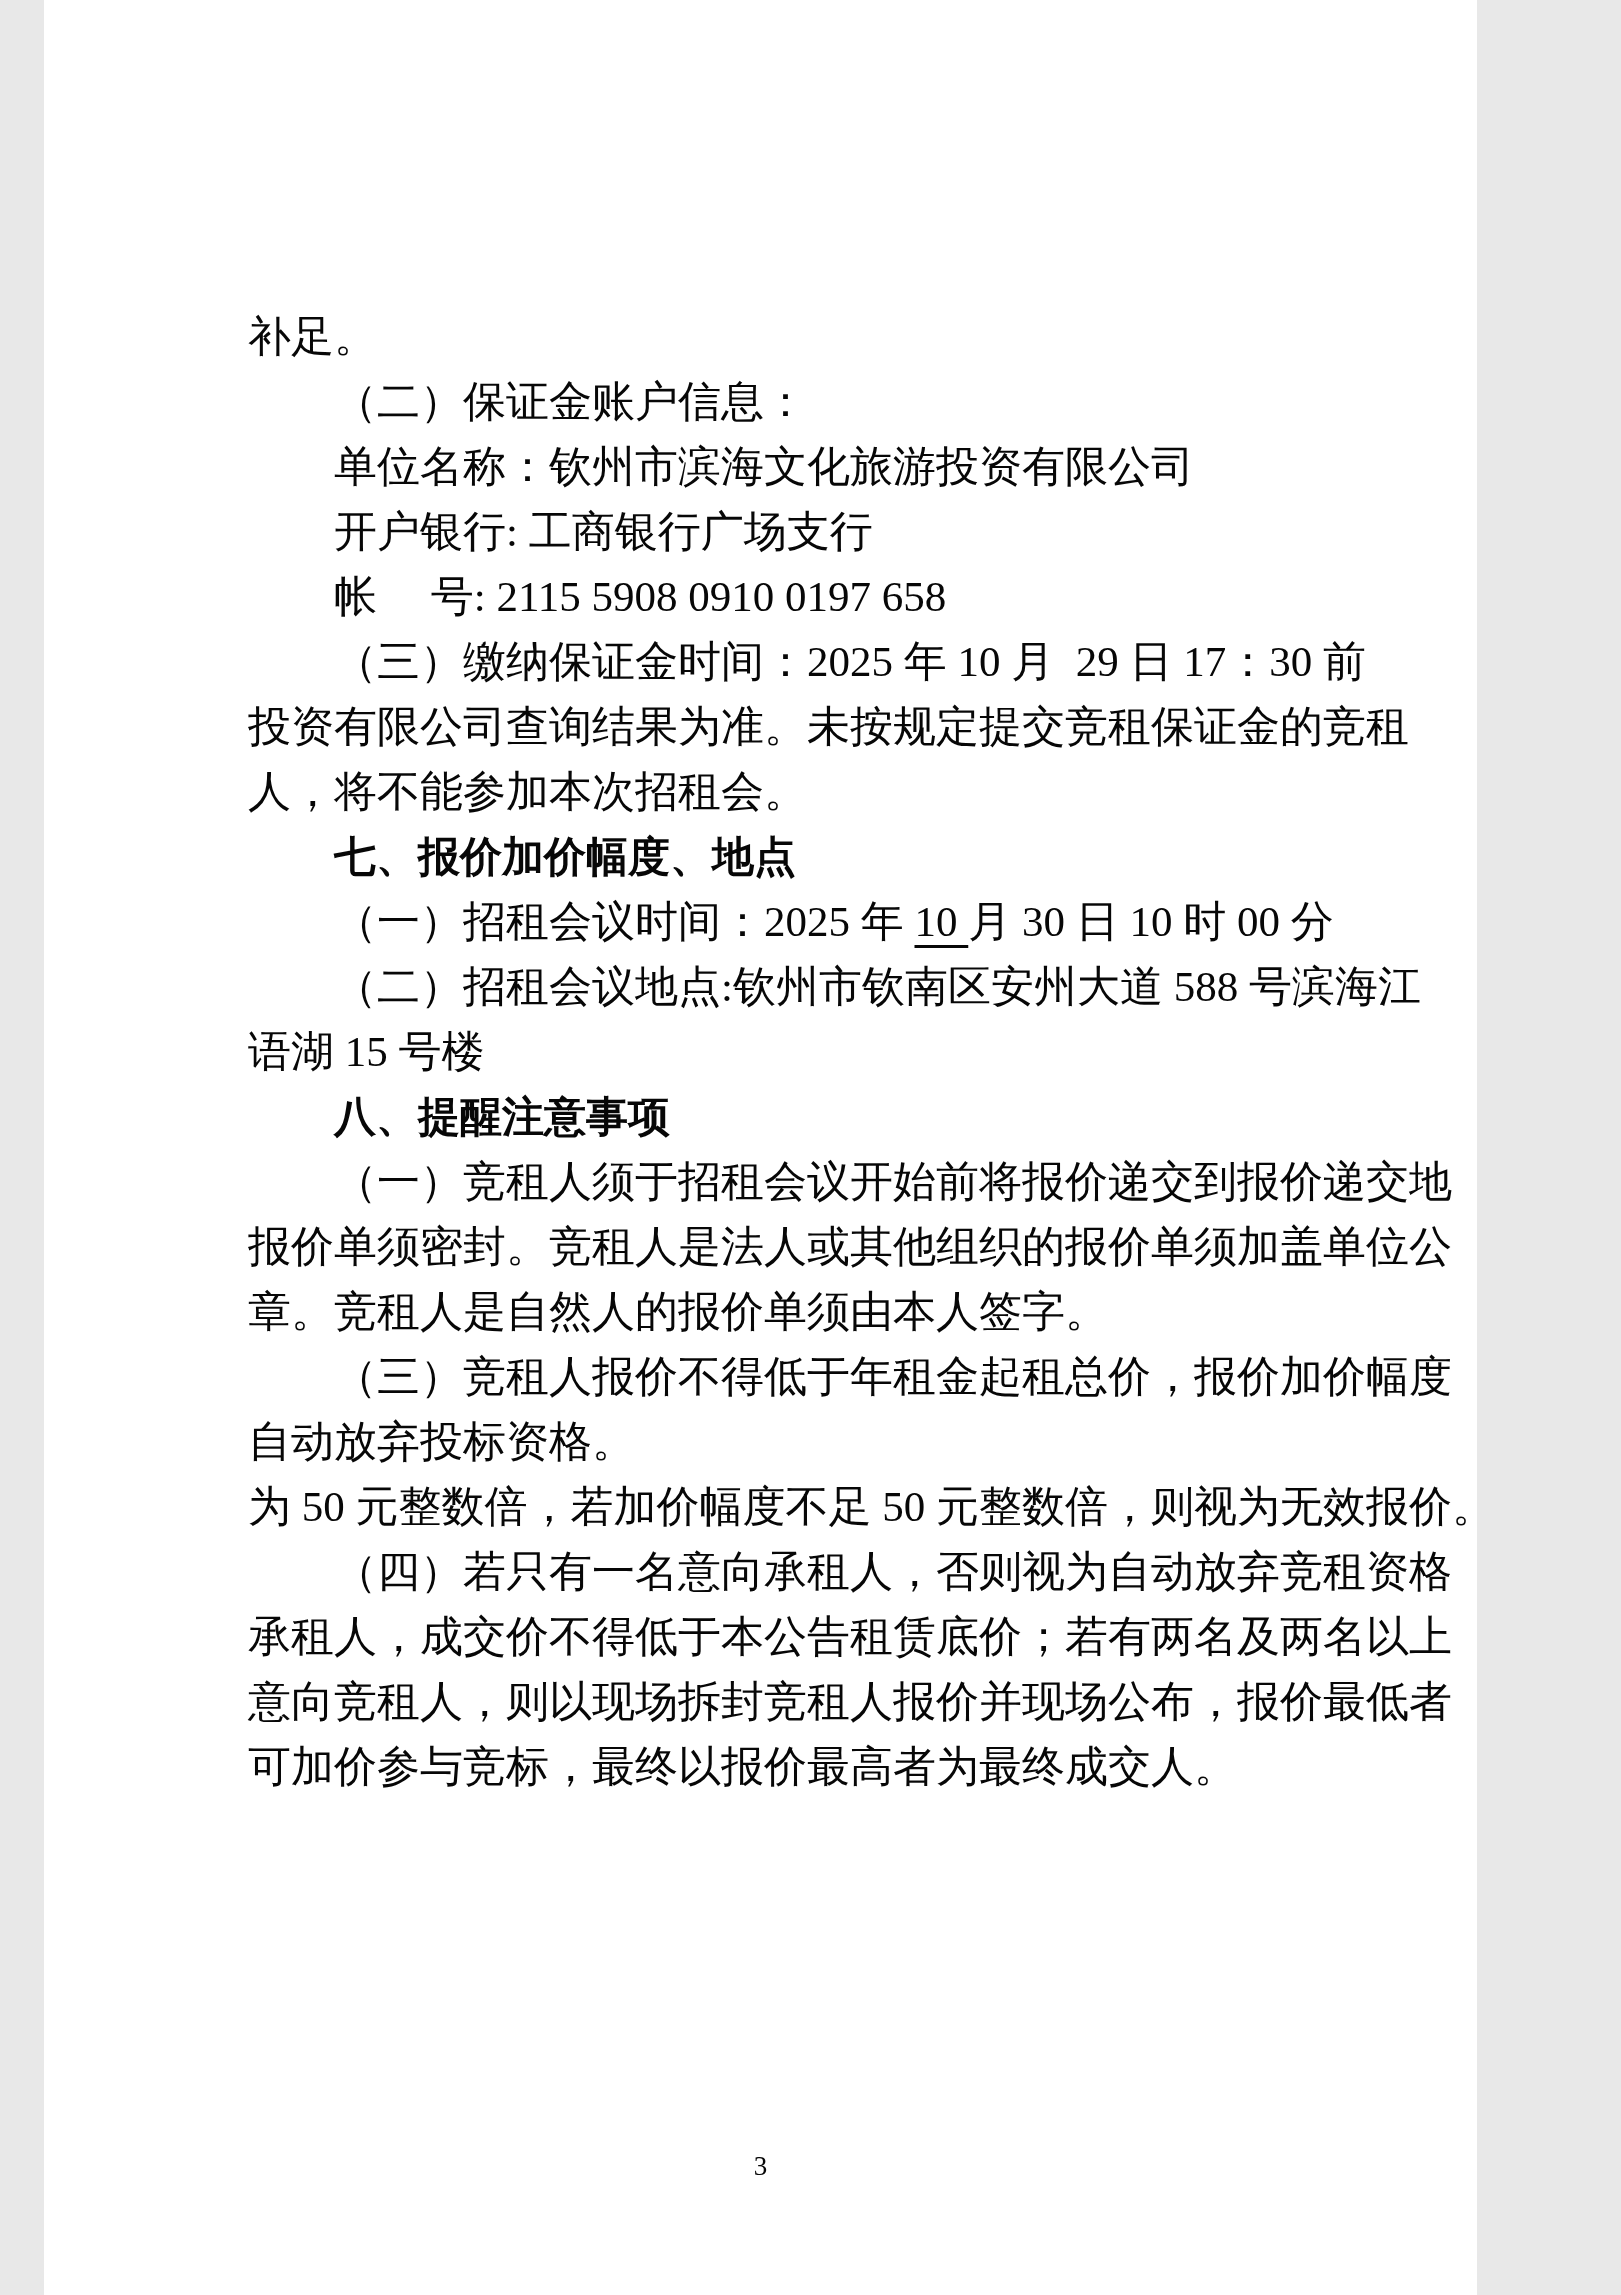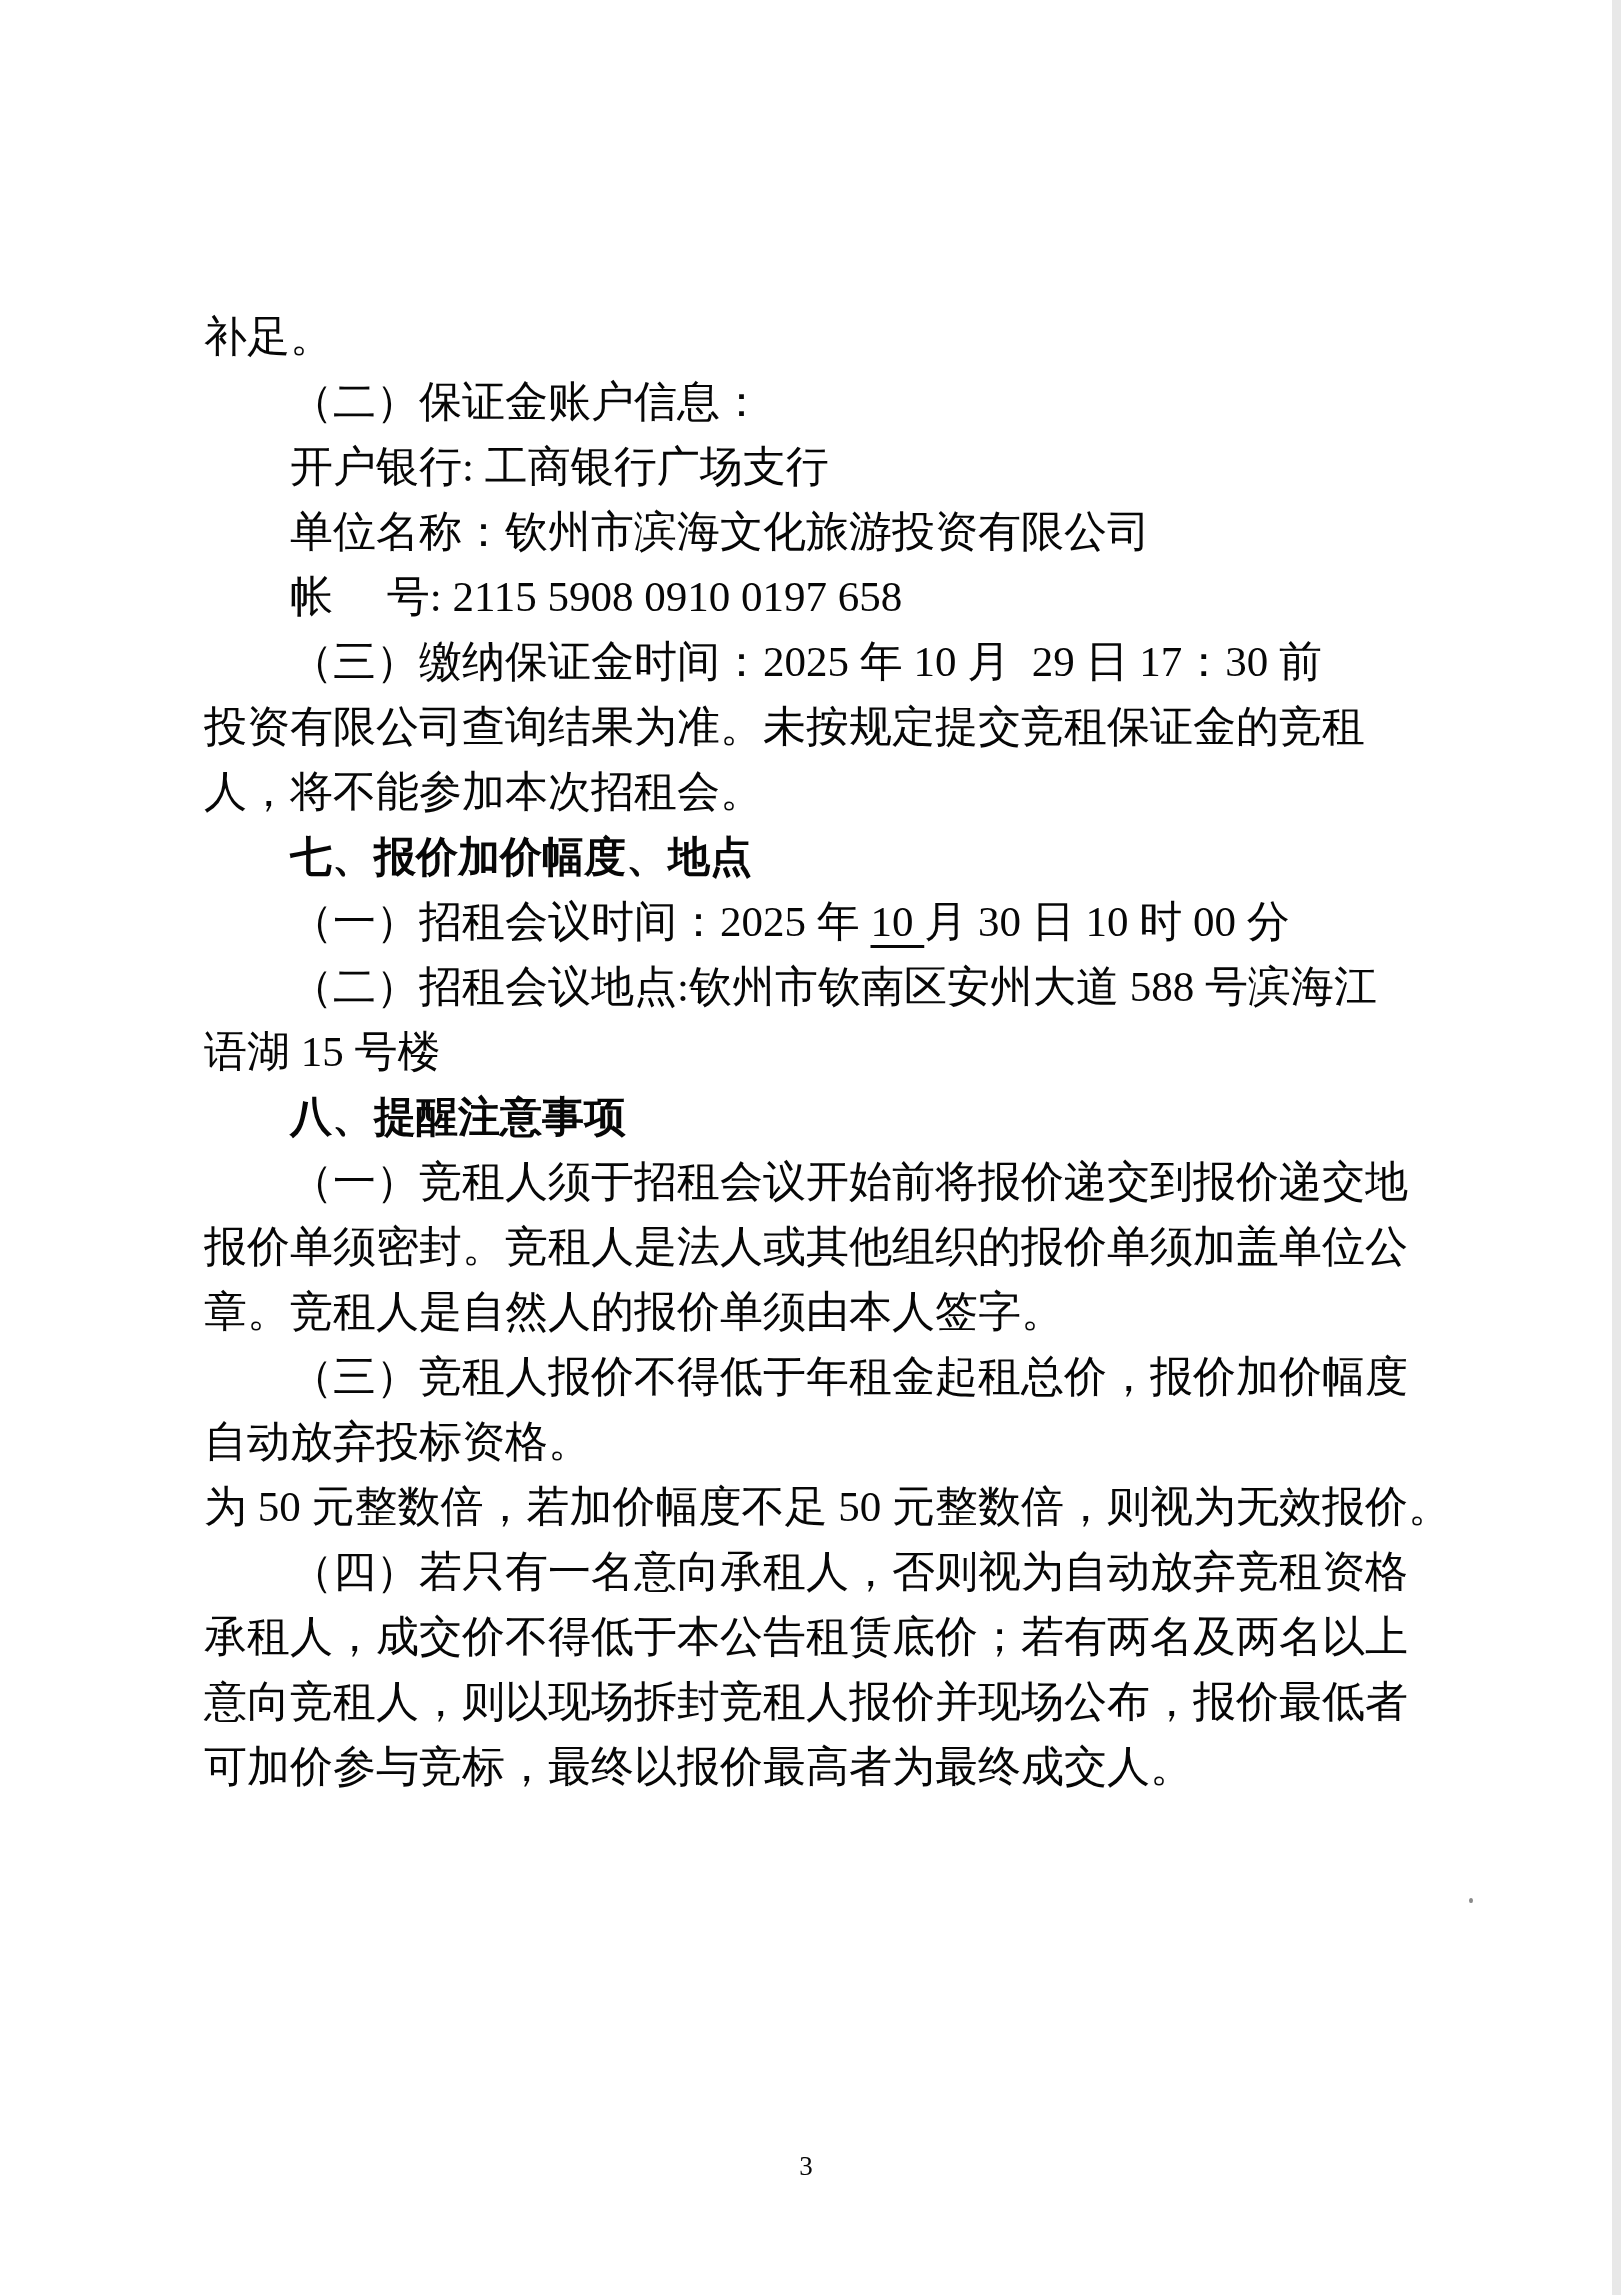--- a/index.html
+++ b/index.html
@@ -2,26 +2,27 @@
 <html style="font-size:8.2px"><head>
 <meta charset="utf-8">
 <style>
   html, body {
     margin: 0;
     padding: 0;
     background: #e8e8e8;
   }
   .page {
     position: relative;
-    width: 1612px;
+    width: 1433px;
     height: 2295px;
     background: #ffffff;
     font-family: "Liberation Serif", "DejaVu Serif", serif;
     color: #070707;
     overflow: hidden;
+    margin-left: 44px;
   }
   .content {
     position: absolute;
     left: 204px;
     top: 304px;
     width: 1220px;
   }
   .line {
     font-size: 43px;
     line-height: 65px;
@@ -64,22 +65,22 @@
     border-radius: 50%;
   }
 </style>
 </head>
 <body>
 
 <div class="page">
   <main class="content">
     <div class="line">补足。</div>
     <div class="line indent">（二）保证金账户信息：</div>
+    <div class="line indent">单位名称：钦州市滨海文化旅游投资有限公司</div>
     <div class="line indent">开户银行: 工商银行广场支行</div>
-    <div class="line indent">单位名称：钦州市滨海文化旅游投资有限公司</div>
     <div class="line indent">帐　 号: 2115 5908 0910 0197 658</div>
     <div class="line indent">（三）缴纳保证金时间：2025 年 10 月  29 日 17：30 前</div>
     <div class="line">投资有限公司查询结果为准。未按规定提交竞租保证金的竞租</div>
     <div class="line">人，将不能参加本次招租会。</div>
 
     <div class="line indent heading">七、报价加价幅度、地点</div>
 
     <div class="line indent"><span>（一）招租会议时间：2025 年 </span><span class="underline">10 </span><span>月 30 日 10 时 00 分</span></div>
 
     <div class="line indent">（二）招租会议地点:钦州市钦南区安州大道 588 号滨海江</div>

